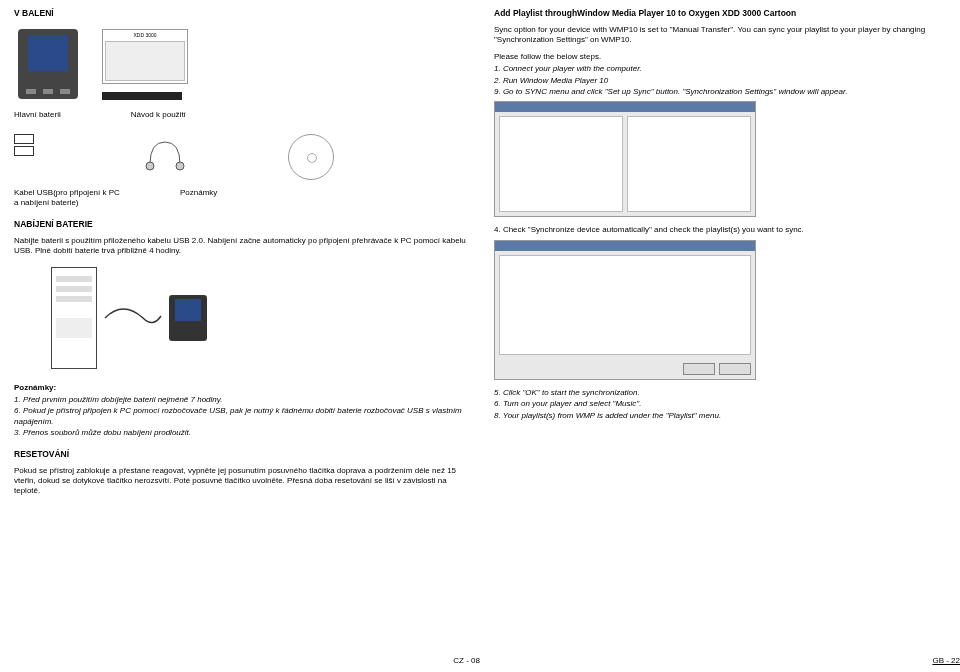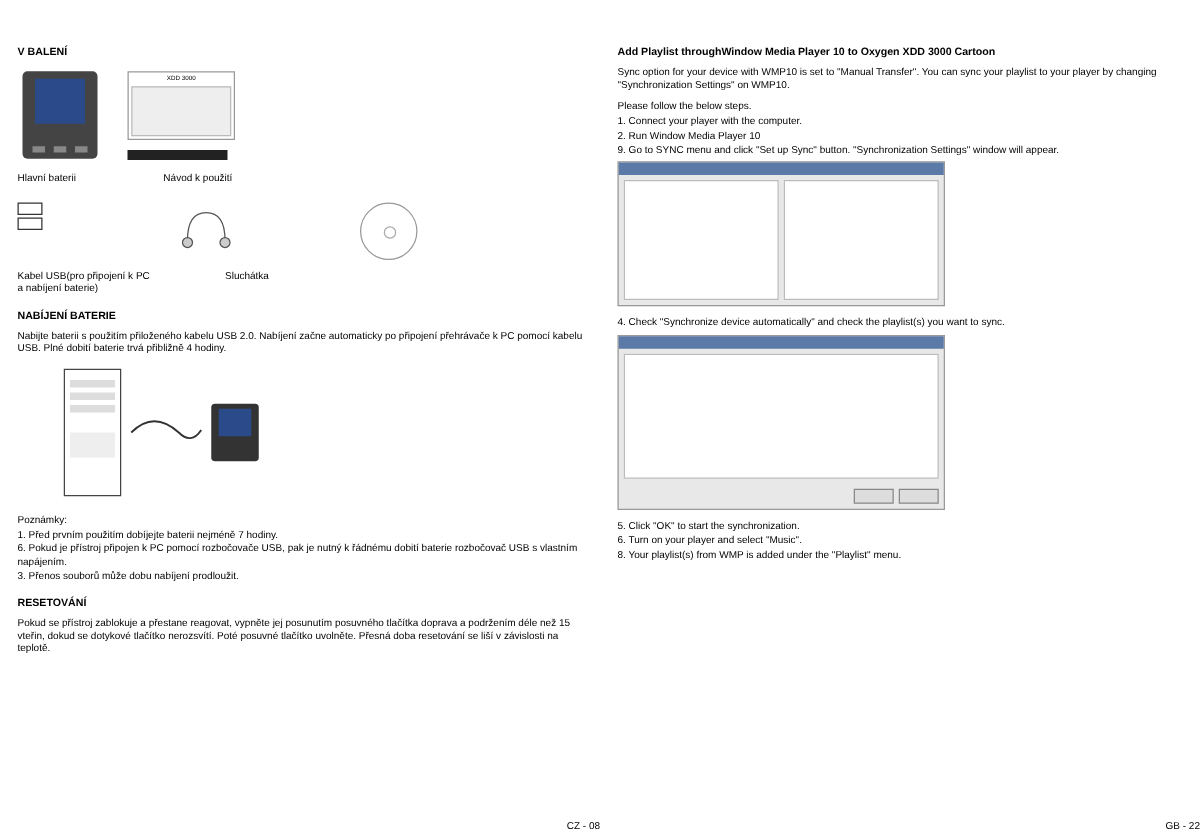--- a/index.html
+++ b/index.html
@@ -23,23 +23,22 @@
     width: 50%;
     padding: 8px 14px 0 14px;
     box-sizing: border-box;
     position: relative;
   }
   .col-left { border-right: 0px solid #ccc; }
   .hdr {
     font-weight: bold;
     font-size: 8.5px;
     margin-bottom: 6px;
-    margin-top: 28px;
-  }
-  .bold { font-weight: normal; }
+  }
+  .bold { font-weight: bold; }
   .row {
     display: flex;
     align-items: flex-start;
     gap: 16px;
   }
   .device {
     width: 60px; height: 70px;
     background: #444; border-radius: 4px;
     position: relative; margin: 4px;
   }
@@ -72,33 +71,33 @@
   .charge-img {
     width: 230px; height: 110px; border:0; margin-top:6px;
     display:flex; align-items:center; justify-content:center; gap:6px;
   }
   .tower { width:44px; height:100px; border:1px solid #444; background:#fff; position:relative; }
   .tower .slot { position:absolute; left:4px; right:4px; height:6px; background:#ddd; }
   .mini-dev { width:38px; height:46px; background:#333; border-radius:3px; position:relative; }
   .mini-dev .sc { position:absolute; top:4px; left:6px; right:6px; height:22px; background:#2a4a8a; }
   .footer { position:absolute; bottom:6px; width:100%; text-align:right; font-size:8px; }
   .footer-left { left:0; }
-  .footer-right { left:0; }
+  .footer-right { left:0;text-decoration:underline; }
   .section-gap { margin-top: 10px; }
   .wmp-shot {
     background:#e8e8e8; border:1px solid #999; width:260px; margin:4px 0 8px 0;
     font-size:6px;
   }
   .wmp-shot .titlebar { background:#5b7aa8; height:10px; }
   .wmp-shot .body { padding:4px; height:96px; display:flex; gap:4px; }
   .wmp-shot .pane { background:#fff; border:1px solid #bbb; flex:1; }
   .wmp-shot .sidebar { width:60px; }
   .wmp-shot2 .body { height:120px; flex-direction:column; }
   .wmp-shot2 .body .pane { height:60px; }
-  ol, ul { margin:2px 0 2px 0; padding-left: 0; list-style:none; }
+  ol, ul { margin:2px 0 2px 0; padding-left: 0; list-style:none;font-style:italic; }
   li { margin-bottom:1px; }
 </style>
 </head>
 <body>
 
 <div class="page">
 
   <div class="col col-left">
     <div class="hdr">V BALENÍ</div>
 
@@ -142,21 +141,21 @@
               <circle cx="40" cy="32" r="4" fill="#ccc" stroke="#555"></circle>
             </svg>
         </div>
       </div>
       <div>
         <div class="disc-icon"></div>
       </div>
     </div>
     <div class="triple" style="margin-top:4px; gap:56px;">
       <div class="caption" style="width:110px">Kabel USB(pro připojení k PC a nabíjení baterie)</div>
-      <div class="caption" style="width:70px">Sluchátka</div>
+      <div class="caption" style="width:70px">Poznámky</div>
     </div>
 
     <div class="hdr section-gap">NABÍJENÍ BATERIE</div>
     <div class="para">Nabijte baterii s použitím přiloženého kabelu USB 2.0. Nabíjení začne automaticky po připojení přehrávače k PC pomocí kabelu USB. Plné dobití baterie trvá přibližně 4 hodiny.</div>
 
     <div class="charge-img">
       <div class="tower">
         <div class="slot" style="top:8px"></div>
         <div class="slot" style="top:18px"></div>
         <div class="slot" style="top:28px"></div>

